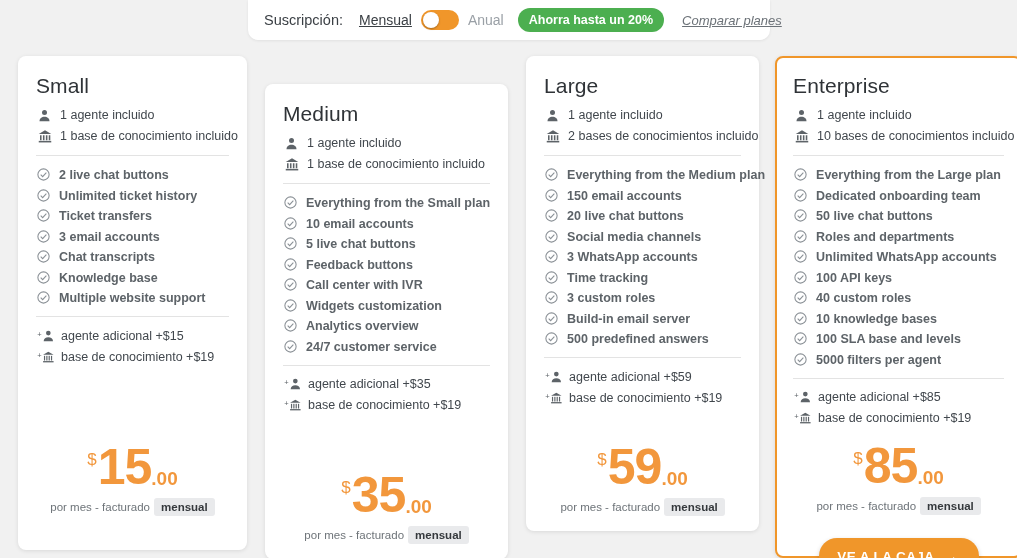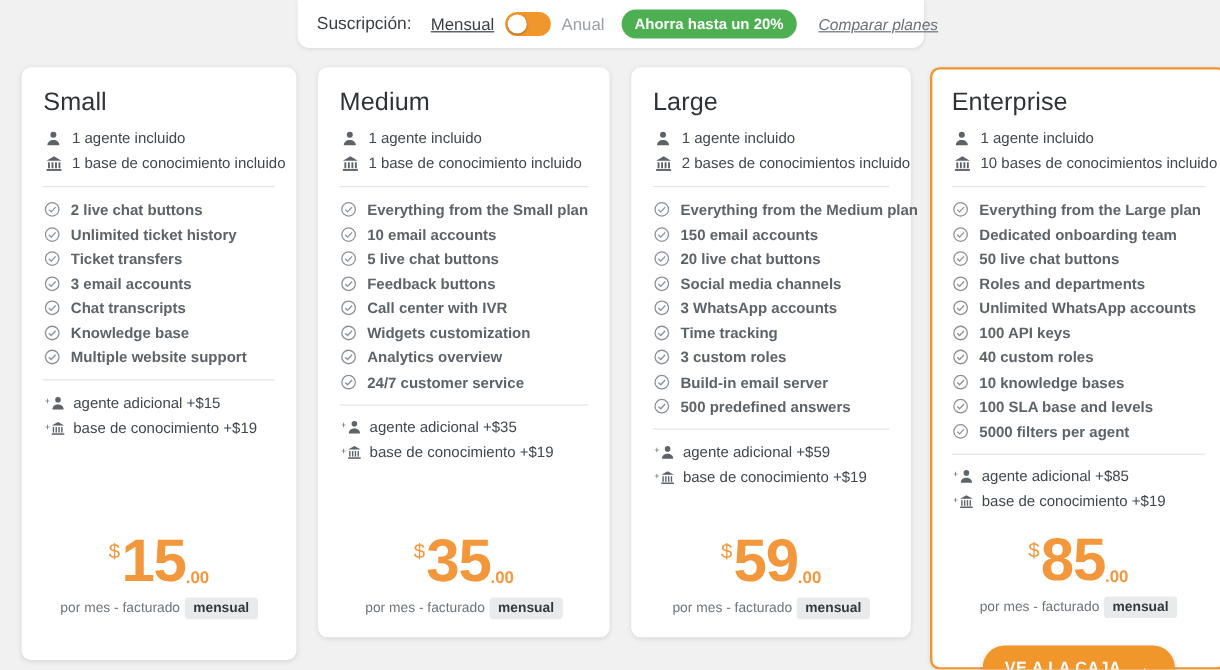--- a/index.html
+++ b/index.html
@@ -47,21 +47,21 @@
   }
 
   
   .cards { position: absolute; left: 0; top: 56px; width: 1017px; display: flex; }
   .card {
     background: #ffffff; border-radius: 8px;
     position: relative; padding: 18px 18px 0 18px;
     box-shadow: 0 1px 4px rgba(0,0,0,0.10);
   }
   .card.c1 { margin-left: 18px;  width: 229px; height: 494px; }
-  .card.c2 { margin-left: 18px;  width: 244px; height: 475px; }
+  .card.c2 { margin-left: 18px;  width: 244px; height: 475px; margin-top: 28px; }
   .card.c3 { margin-left: 18px;  width: 233px; height: 475px; }
   .card.c4 {
     margin-left: 16px; width: 247px; height: 502px;
     border: 2px solid #f0962a; padding: 16px 16px 0 16px;
   }
 
   .plan-title {
     font-size: 21px; color: #2f3337; font-weight: normal;
     margin-bottom: 9px; letter-spacing: .1px;
   }
@@ -88,21 +88,21 @@
   .c2 .price-wrap { top: 388px; }
   .c3 .price-wrap { top: 388px; }
   .c4 .price-wrap { top: 385px; }
 
   .price-line {
     display: inline-flex; align-items: flex-start;
     color: #f2973c; line-height: 1;
   }
   .cur { font-size: 17px; margin-top: 7px; margin-right: 1px; }
   .amt { font-size: 50px; font-weight: bold; letter-spacing: -1px; line-height: .95; }
-  .cents { font-size: 14px; font-weight: bold; align-self: flex-end; margin-bottom: 4px; }
+  .cents { font-size: 19px; font-weight: bold; align-self: flex-end; margin-bottom: 4px; }
 
   .billing { margin-top: 9px; font-size: 11.5px; color: #6e7479; white-space: nowrap; }
   .billing .tag {
     background: #e9eaec; color: #35393d; font-weight: bold;
     padding: 3px 7px; border-radius: 3px; margin-left: 4px; font-size: 11.5px;
   }
 
   .cta {
     position: absolute; left: 50%; transform: translateX(-50%);
     bottom: -18px; width: 160px; height: 36px;

